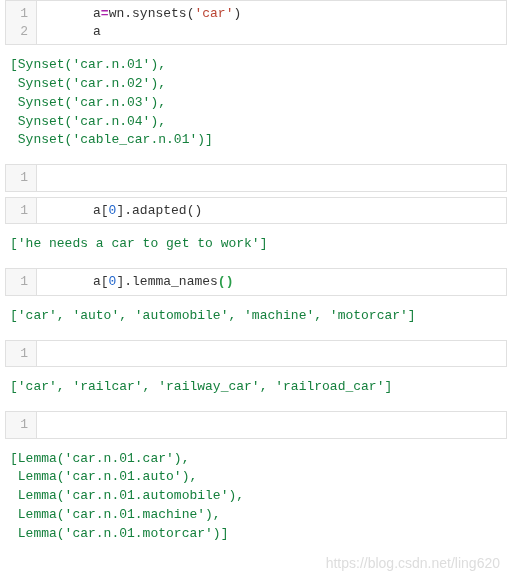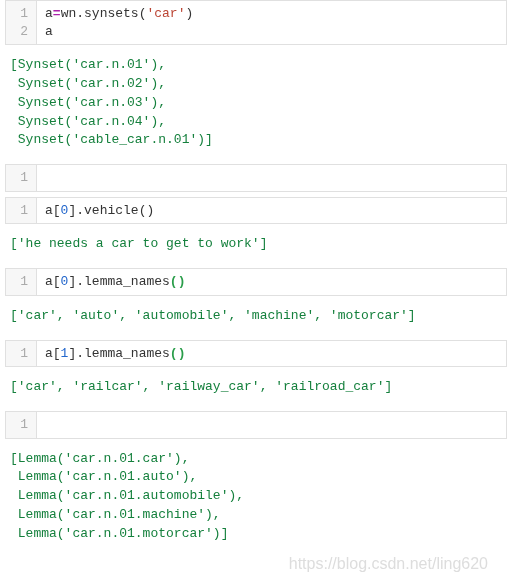--- a/index.html
+++ b/index.html
@@ -24,38 +24,39 @@
     text-align: right;
     min-width: 14px;
     white-space: pre;
     line-height: 1.35;
   }
   .code {
     padding: 4px 8px;
     white-space: pre;
     line-height: 1.35;
     flex: 1;
+    margin-left: 48px;
   }
   .output {
     padding: 6px 10px 14px 10px;
     white-space: pre;
     line-height: 1.45;
     color: #15803d;
   }
   .op { color: #aa22aa; font-weight: bold; }
   .str { color: #bb4433; }
   .num { color: #2266cc; }
   .paren-g { color: #2a9d4a; font-weight: bold; }
   .watermark {
     position: absolute;
-    right: 24px;
+    right: 12px;
     top: 555px;
     color: #ddd;
     font-family: Arial, sans-serif;
-    font-size: 16px;
+    font-size: 14px;
   }
 </style>
 </head>
 <body>
 
 <div id="root">
     <div class="cell">
       <div class="gutter">1
 2</div>
       <div class="code"><span>a</span><span class="op">=</span><span>wn.synsets(</span><span class="str">'car'</span><span>)
@@ -64,31 +65,30 @@
     <div class="output">[Synset('car.n.01'),
  Synset('car.n.02'),
  Synset('car.n.03'),
  Synset('car.n.04'),
  Synset('cable_car.n.01')]</div>
     <div class="cell">
       <div class="gutter">1</div>
     </div>
     <div class="cell">
       <div class="gutter">1</div>
-      <div class="code"><span>a[</span><span class="num">0</span><span>].vehicle()</span></div>
+      <div class="code"><span>a[</span><span class="num">0</span><span>].adapted()</span></div>
     </div>
     <div class="output">['he needs a car to get to work']</div>
     <div class="cell">
       <div class="gutter">1</div>
       <div class="code"><span>a[</span><span class="num">0</span><span>].lemma_names</span><span class="paren-g">()</span></div>
     </div>
     <div class="output">['car', 'auto', 'automobile', 'machine', 'motorcar']</div>
     <div class="cell">
       <div class="gutter">1</div>
-      <div class="code"><span>a[</span><span class="num">1</span><span>].lemma_names</span><span class="paren-g">()</span></div>
     </div>
     <div class="output">['car', 'railcar', 'railway_car', 'railroad_car']</div>
     <div class="cell">
       <div class="gutter">1</div>
     </div>
     <div class="output">[Lemma('car.n.01.car'),
  Lemma('car.n.01.auto'),
  Lemma('car.n.01.automobile'),
  Lemma('car.n.01.machine'),
  Lemma('car.n.01.motorcar')]</div>

